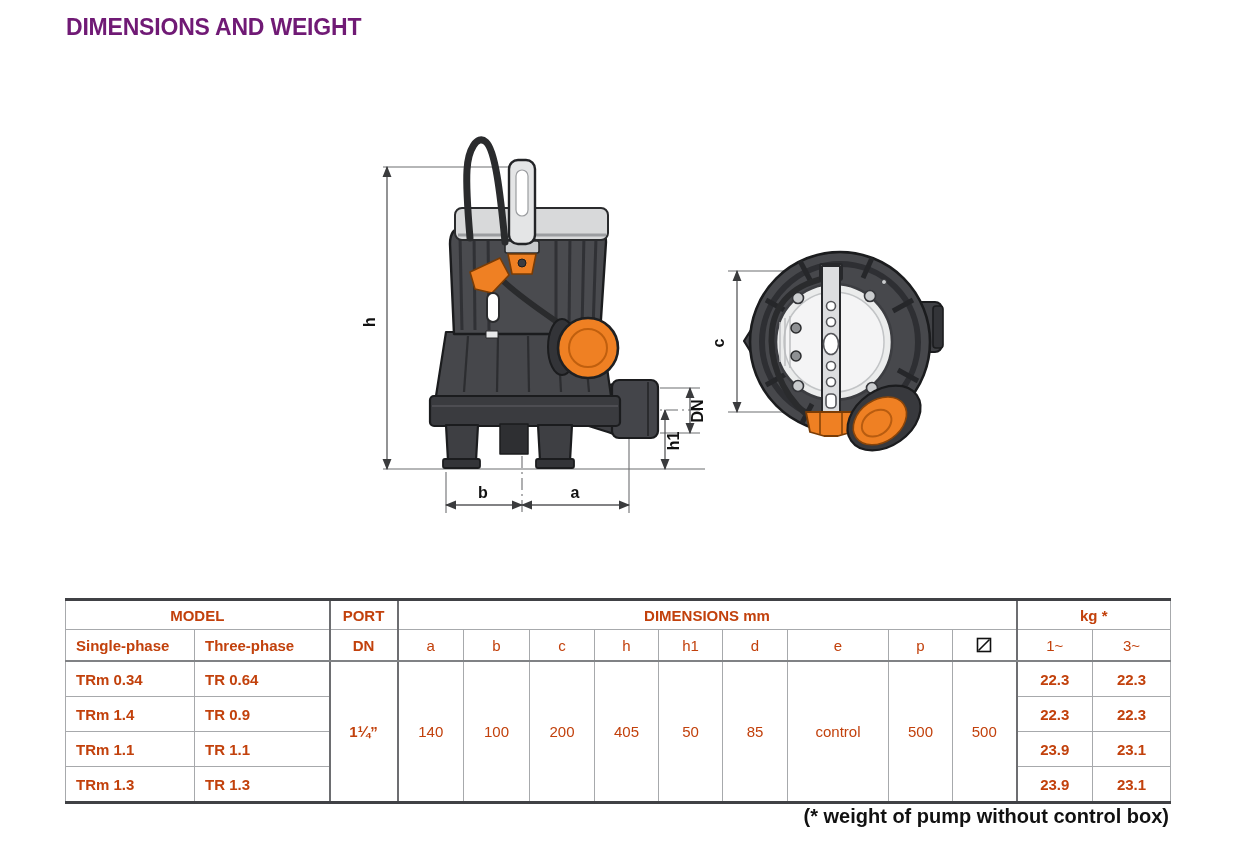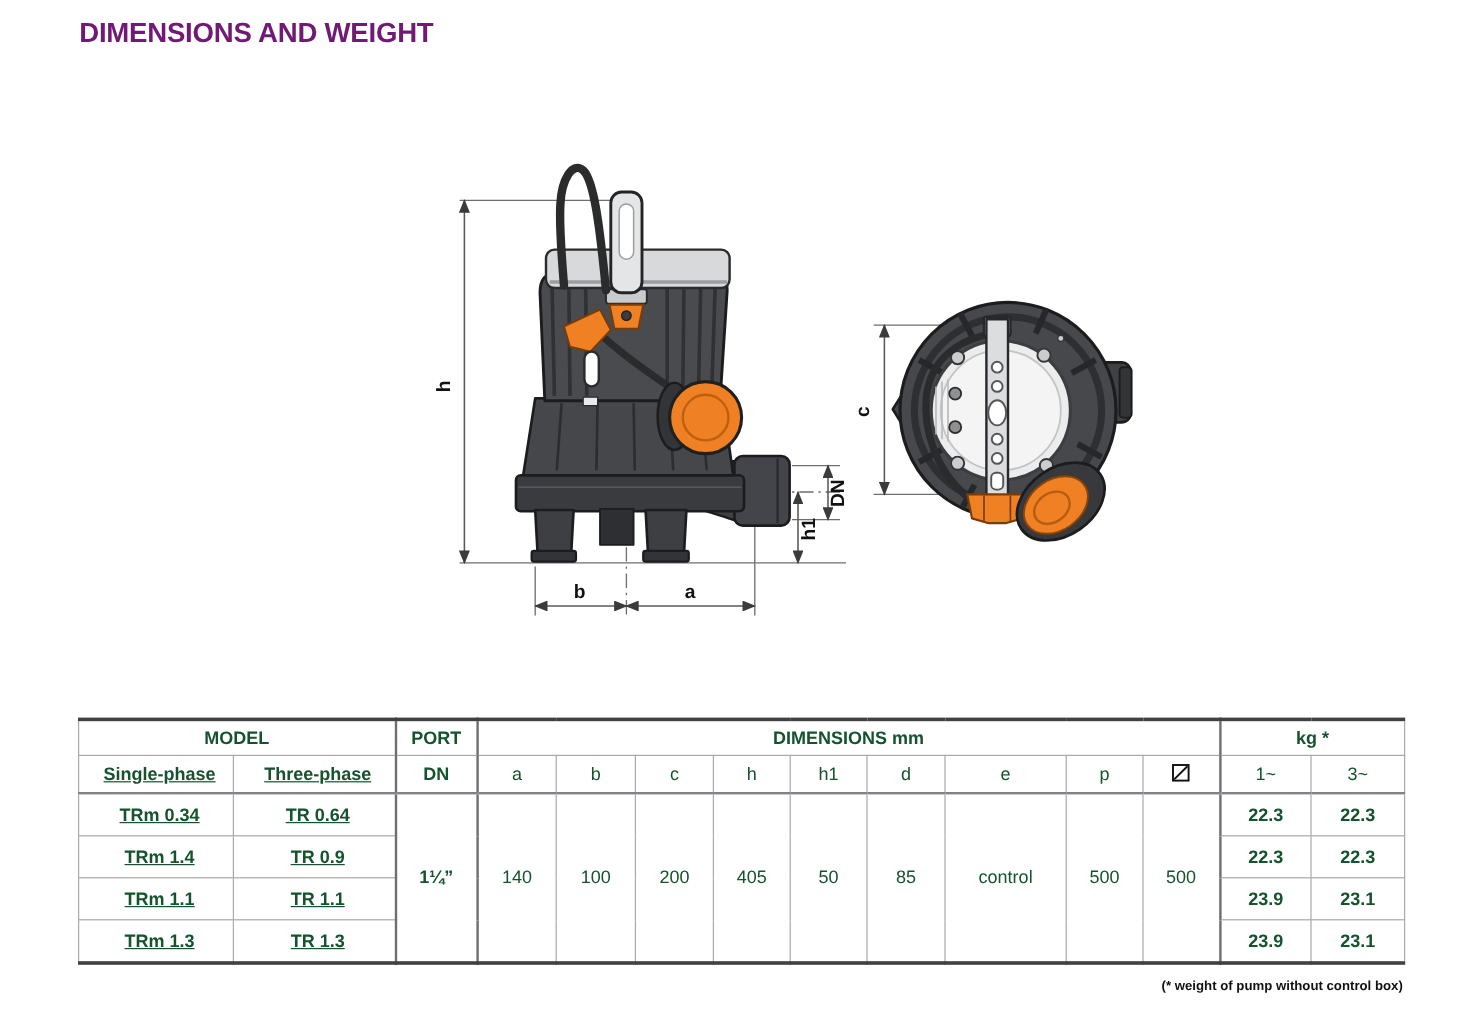--- a/index.html
+++ b/index.html
@@ -4,33 +4,33 @@
 <style>
   html,body{margin:0;padding:0;background:#fff;}
   #page{position:relative;width:1237px;height:857px;background:#fff;overflow:hidden;
         font-family:"Liberation Sans","DejaVu Sans",sans-serif;}
   .page-title{position:absolute;left:66px;top:14px;font-size:23px;font-weight:bold;
         color:#701a75;letter-spacing:-0.2px;}
   .drawing{position:absolute;left:350px;top:115px;width:620px;height:420px;}
 
   
   .dim-table{position:absolute;left:65px;top:598px;width:1105px;border-collapse:collapse;
-        table-layout:fixed;font-size:15px;color:#14532d;
+        table-layout:fixed;font-size:15px;color:#c2410c;
         border-top:3px solid #404145;border-bottom:3px solid #404145;
         border-left:1px solid #939598;border-right:1px solid #939598;}
   .dim-table th,.dim-table td{border:1px solid #a7a9ac;padding:0 4px;text-align:center;
         vertical-align:middle;height:34px;font-weight:normal;background:#fff;}
   .dim-table tr.hdr1 th{height:28px;font-weight:bold;}
   .dim-table tr.hdr2 th{height:30px;border-bottom:2px solid #808285;}
   .dim-table .b{font-weight:bold;}
-  .dim-table .left{text-align:center;padding-left:10px;text-decoration:underline;}
+  .dim-table .left{text-align:left;padding-left:10px;}
   .sep{border-left:2px solid #6d6e71 !important;}
   .sq-ic{display:inline-block;vertical-align:-2px;}
 
-  .footnote{position:absolute;top:805px;right:68px;font-size:11px;font-weight:bold;color:#111;margin-top:11px;}
+  .footnote{position:absolute;top:805px;right:68px;font-size:20px;font-weight:bold;color:#111;}
 
   
   .dimline{stroke:#58595b;stroke-width:1.3;fill:none;}
   .extline{stroke:#6d6e71;stroke-width:1.1;fill:none;}
   .cline{stroke:#6d6e71;stroke-width:1.1;fill:none;stroke-dasharray:12 4 2 4;}
   .dimtxt{font-family:"Liberation Sans",sans-serif;font-size:16px;font-weight:bold;fill:#111;}
 </style>
 </head>
 <body>
 

